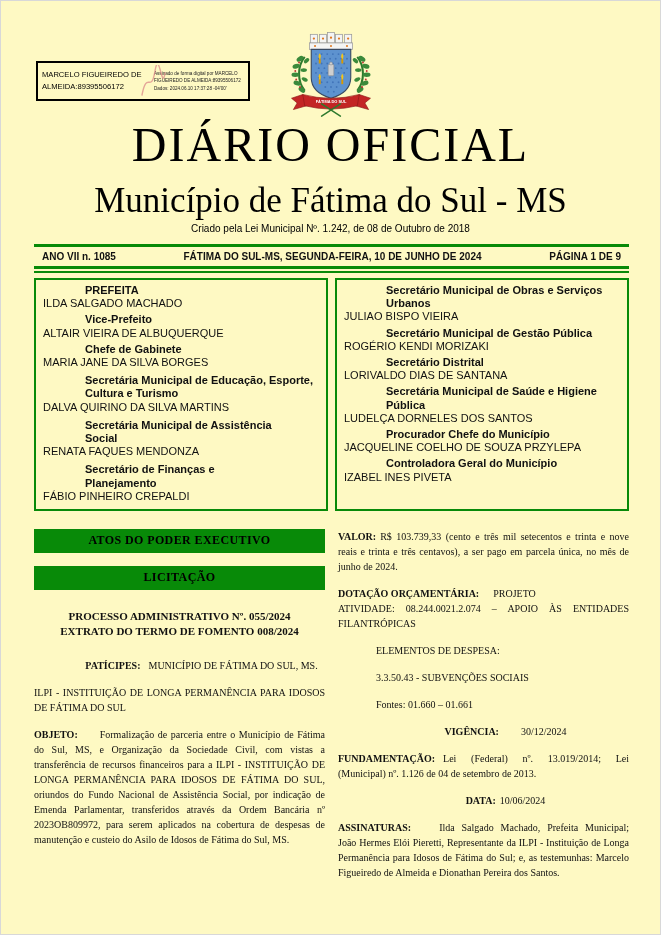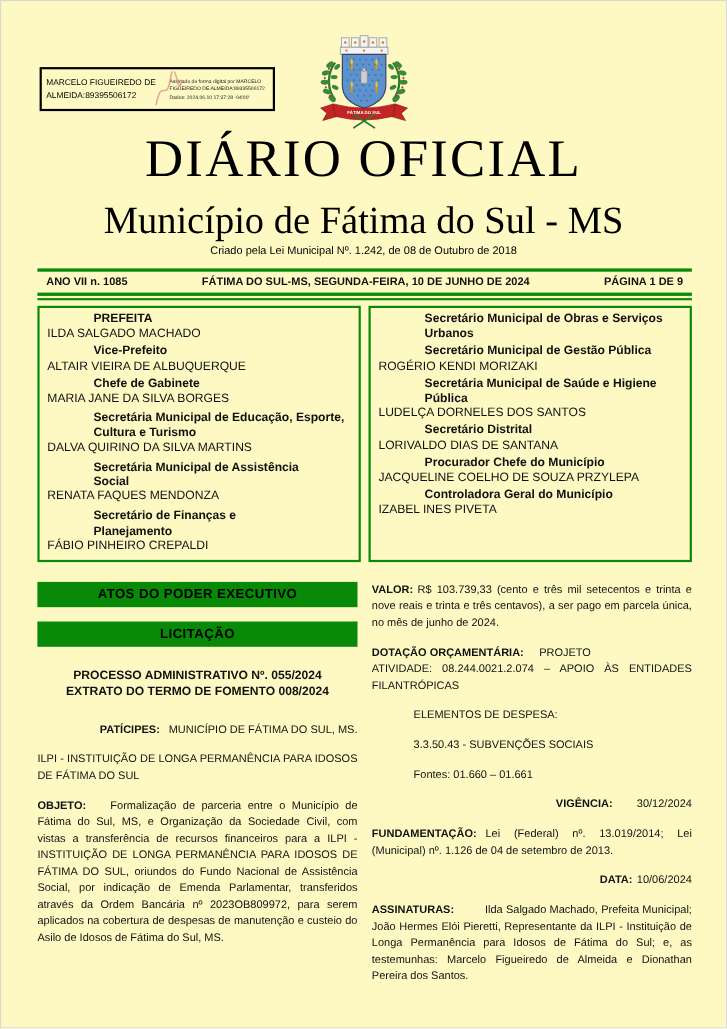--- a/index.html
+++ b/index.html
@@ -77,40 +77,40 @@
   .entry{margin-top:3px;}
   .entry:first-child{margin-top:0;}
   .entry.sp{margin-top:5px;}
   .o-title{font-weight:bold;white-space:pre-line;padding-left:42px;}
   .o-title.justify{text-align:justify;}
   .o-name{font-weight:normal;}
   
   .columns{
     position:absolute;left:33px;top:528px;width:595px;
     display:flex;gap:13px;
-    font-family:Liberation Sans, sans-serif;
+    font-family:Liberation Serif, serif;
   }
   .col{flex:1 1 0;min-width:0;}
   .banner{
     background:var(--green);
     color:#000;font-weight:bold;font-size:12px;letter-spacing:.4px;
     text-align:center;padding:4px 0 5px;
     margin-bottom:13px;
   }
   .banner.last{margin-bottom:19px;}
   .doc-heading{
     text-align:center;font-weight:bold;font-size:11px;line-height:15px;
     margin-bottom:19px;
   }
   .body-p{
     margin:0 0 12px 0;
     font-size:10px;line-height:15px;
     text-align:justify;
   }
-  .body-p.noj{text-align:right;margin-left:44px;}
+  .body-p.noj{text-align:center;margin-left:44px;}
   .body-p.indent{margin-left:38px;text-align:left;}
   .lbl{font-weight:bold;}
   .pre{white-space:pre-line;}
   .gap-xs{margin-left:4px;}
   .gap-sm{margin-left:8px;}
   .gap-md{margin-left:14px;}
   .gap-lg{margin-left:22px;}
   .gap-xl{margin-left:28px;}
 </style>
 </head>
@@ -308,33 +308,34 @@
       <div class="entry sp">
         <div class="o-title justify">Secretário de Finanças e
 Planejamento</div>
         <div class="o-name">FÁBIO PINHEIRO CREPALDI</div>
       </div>
     </div>
     <div class="officials-box">
       <div class="entry">
         <div class="o-title">Secretário Municipal de Obras e Serviços
 Urbanos</div>
+        <div class="o-name">JULIAO BISPO VIEIRA</div>
       </div>
       <div class="entry">
         <div class="o-title">Secretário Municipal de Gestão Pública</div>
         <div class="o-name">ROGÉRIO KENDI MORIZAKI</div>
+      </div>
+      <div class="entry">
+        <div class="o-title">Secretário Distrital</div>
+        <div class="o-name">LORIVALDO DIAS DE SANTANA</div>
       </div>
       <div class="entry">
         <div class="o-title">Secretária Municipal de Saúde e Higiene
 Pública</div>
         <div class="o-name">LUDELÇA DORNELES DOS SANTOS</div>
-      </div>
-      <div class="entry">
-        <div class="o-title">Secretário Distrital</div>
-        <div class="o-name">LORIVALDO DIAS DE SANTANA</div>
       </div>
       <div class="entry">
         <div class="o-title">Procurador Chefe do Município</div>
         <div class="o-name">JACQUELINE COELHO DE SOUZA PRZYLEPA</div>
       </div>
       <div class="entry">
         <div class="o-title">Controladora Geral do Município</div>
         <div class="o-name">IZABEL INES PIVETA</div>
       </div>
     </div>

